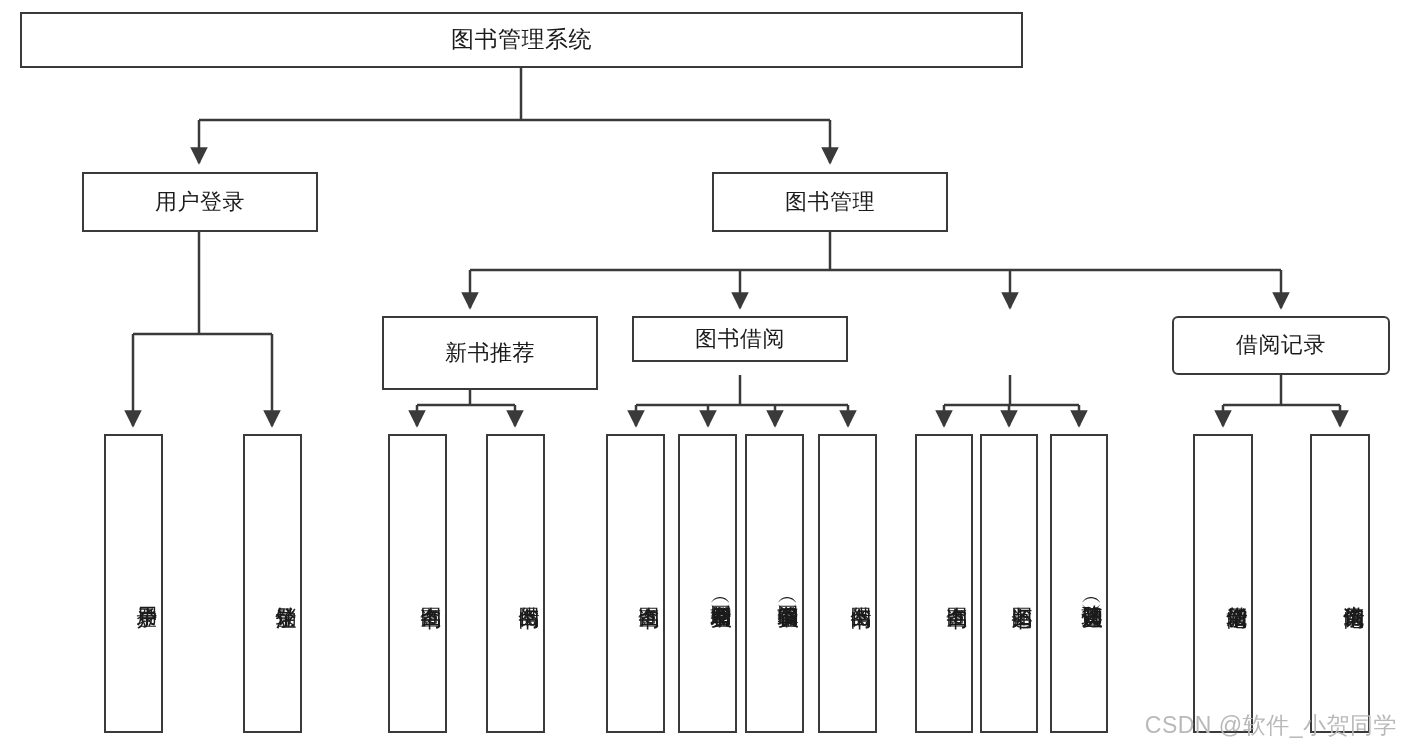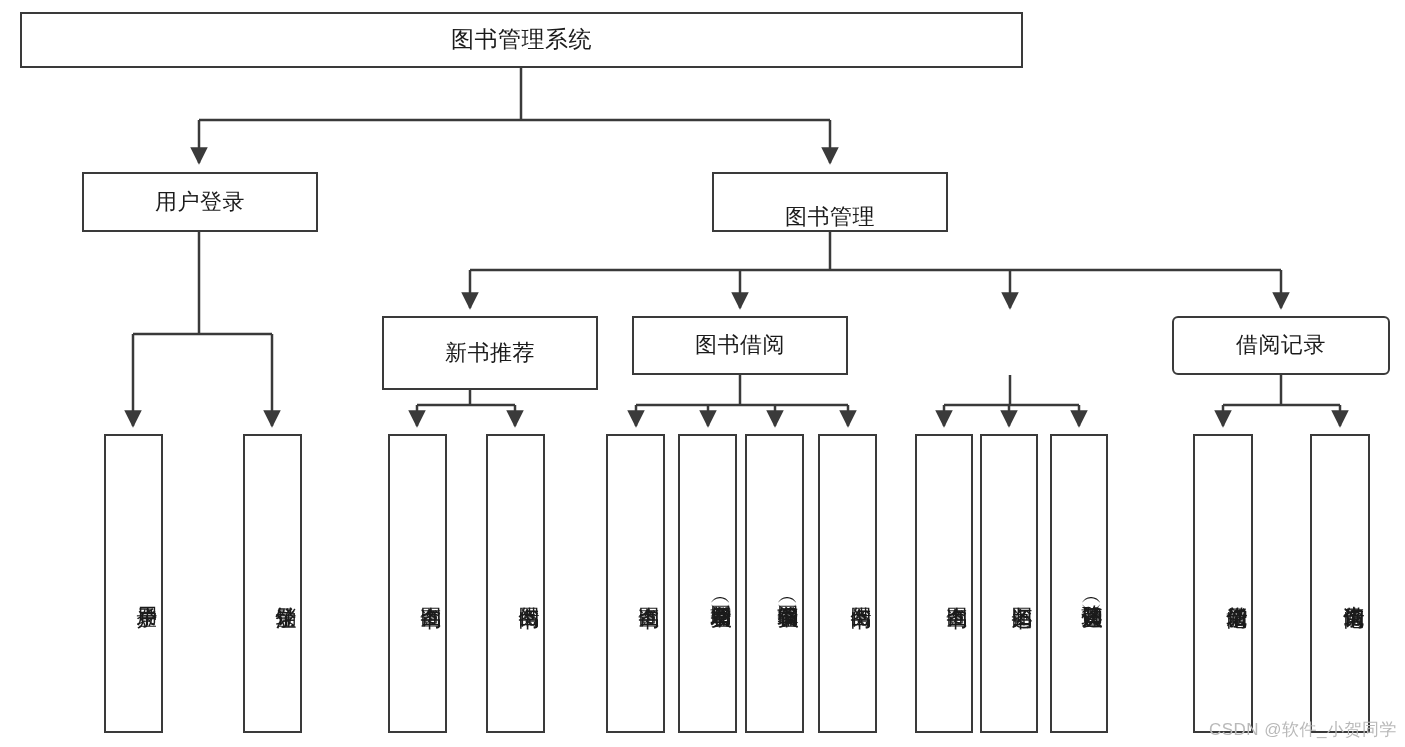--- a/index.html
+++ b/index.html
@@ -55,21 +55,21 @@
     left: 0;
     top: 0;
     width: 1405px;
     height: 747px;
     pointer-events: none;
   }
   .watermark {
     position: absolute;
     right: 8px;
     bottom: 6px;
-    font-size: 17px;
+    font-size: 23px;
     color: #b9b9b9;
     white-space: nowrap;
     letter-spacing: 0.5px;
   }
 </style>
 </head>
 <body>
 
 <div id="canvas">
 
@@ -123,28 +123,28 @@
     </g>
   </svg>
 
   <div class="node h root" style="left:20px; top:12px; width:1003px; height:56px;">
     <span class="lbl">图书管理系统</span>
   </div>
 
   <div class="node h" style="left:82px; top:172px; width:236px; height:60px;">
     <span class="lbl">用户登录</span>
   </div>
-  <div class="node h" style="left:712px; top:172px; width:236px; height:60px;align-items:flex-end;">
+  <div class="node h" style="left:712px; top:172px; width:236px; height:60px;">
     <span class="lbl">图书管理</span>
   </div>
 
   <div class="node h" style="left:382px; top:316px; width:216px; height:74px;">
     <span class="lbl">新书推荐</span>
   </div>
-  <div class="node h" style="left:632px; top:316px; width:216px; height:59px;">
+  <div class="node h" style="left:632px; top:316px; width:216px; height:46px;">
     <span class="lbl">图书借阅</span>
   </div>
   <div class="node h" style="left:1172px; top:316px; width:218px; height:59px;border-radius:6px;">
     <span class="lbl">借阅记录</span>
   </div>
 
   <div class="node v" style="left:104px; top:434px; width:59px; height:299px;">
     <span class="lbl">用户登录</span>
   </div>
   <div class="node v" style="left:243px; top:434px; width:59px; height:299px;">

